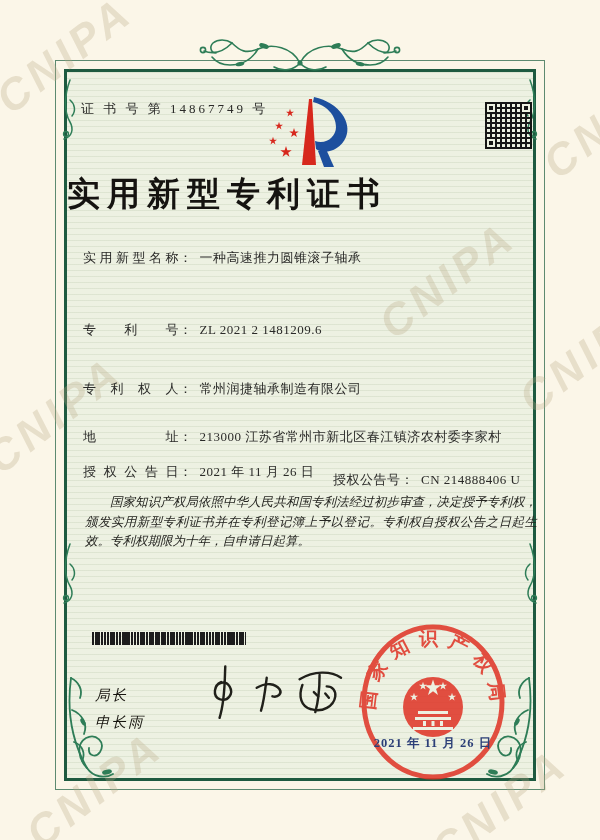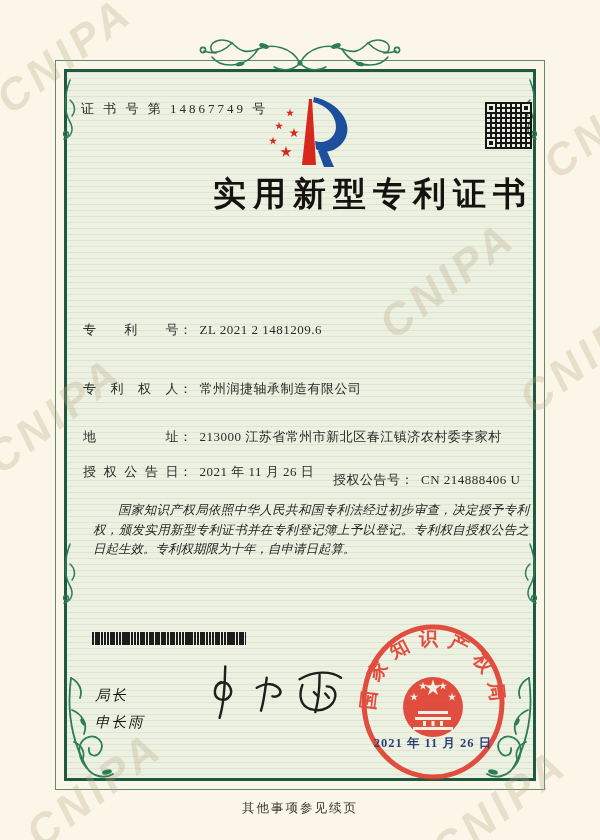--- a/index.html
+++ b/index.html
@@ -16,29 +16,29 @@
          border:3px solid #1e5a40;background:#edf1e2;
          background-image:repeating-linear-gradient(180deg,rgba(140,165,125,.16) 0 1px,rgba(0,0,0,0) 1px 6px);}
   .cert-no{position:absolute;left:14px;top:28px;font-size:13px;letter-spacing:3px;color:#2a2a28;z-index:2;}
   .logo{position:absolute;left:185px;top:17px;z-index:2;}
   .qr{position:absolute;left:418px;top:30px;width:47px;height:47px;z-index:2;
       background:repeating-linear-gradient(0deg,#161616 0 2px,rgba(0,0,0,0) 2px 5px),
                  repeating-linear-gradient(90deg,#161616 0 2px,rgba(0,0,0,0) 2px 5px);}
   .qr .f{position:absolute;width:12px;height:12px;border:2px solid #161616;background:#edf1e2;box-sizing:border-box;}
   .qr .f::after{content:"";position:absolute;left:2px;top:2px;width:4px;height:4px;background:#161616;}
   .qr .f.tl{left:0;top:0}.qr .f.tr{right:0;top:0}.qr .f.bl{left:0;bottom:0}
-  .title{position:absolute;left:0;top:100px;width:100%;text-align:right;font-size:33px;
+  .title{position:absolute;left:0;top:100px;width:100%;text-align:left;font-size:33px;
          font-weight:700;letter-spacing:7px;color:#151310;z-index:2;}
   .frow{position:absolute;left:16px;font-size:13px;color:#2a2a28;letter-spacing:.5px;white-space:nowrap;z-index:2;}
   .flabel{display:inline-block;width:96px;text-align:justify;text-align-last:justify;}
   .fvalue{margin-left:7px;}
   .grant2{position:absolute;left:250px;top:8px;}
   .bodytext{position:absolute;left:18px;top:421px;width:452px;font-size:12.5px;line-height:19.5px;
             font-style:italic;color:#242420;text-align:justify;z-index:2;}
-  .bodytext p{margin:8px;text-indent:2em;}
+  .bodytext p{margin:0;text-indent:2em;}
   .barcode{position:absolute;left:25px;top:560px;width:154px;height:13px;z-index:2;
       background:repeating-linear-gradient(90deg,#1c1c1c 0 2px,rgba(0,0,0,0) 2px 3px),
                  repeating-linear-gradient(90deg,#1c1c1c 0 1px,rgba(0,0,0,0) 1px 5px),
                  repeating-linear-gradient(90deg,rgba(0,0,0,0) 0 6px,#1c1c1c 6px 8px,rgba(0,0,0,0) 8px 13px);}
   .officer{position:absolute;left:28px;top:610px;z-index:2;
            font-family:"Liberation Sans","DejaVu Sans",sans-serif;
            font-size:14.5px;color:#17150f;letter-spacing:2px;line-height:27px;font-style:italic;}
   .sig{position:absolute;left:134px;top:588px;z-index:2;}
   .seal{position:absolute;left:290px;top:549px;z-index:2;}
   .sealdate{position:absolute;left:290px;top:663px;width:152px;text-align:center;font-size:12.5px;
@@ -141,20 +141,23 @@
       </svg>
 
       <div class="qr">
         <div class="f tl"></div>
         <div class="f tr"></div>
         <div class="f bl"></div>
       </div>
 
       <div class="title">实用新型专利证书</div>
 
+      <div class="frow" style="top:177px">
+        <span class="flabel">实用新型名称</span><span>：</span><span class="fvalue">一种高速推力圆锥滚子轴承</span>
+      </div>
       <div class="frow" style="top:249px">
         <span class="flabel">专利号</span><span>：</span><span class="fvalue">ZL 2021 2 1481209.6</span>
       </div>
       <div class="frow" style="top:308px">
         <span class="flabel">专利权人</span><span>：</span><span class="fvalue">常州润捷轴承制造有限公司</span>
       </div>
       <div class="frow" style="top:356px">
         <span class="flabel">地址</span><span>：</span><span class="fvalue">213000 江苏省常州市新北区春江镇济农村委李家村</span>
       </div>
       <div class="frow" style="top:391px">
@@ -204,14 +207,13 @@
         <rect x="66" y="100" width="3" height="5" fill="#edf1e2"></rect>
         <rect x="74.5" y="100" width="3" height="5" fill="#edf1e2"></rect>
         <rect x="83" y="100" width="3" height="5" fill="#edf1e2"></rect>
         <rect x="56" y="106" width="40" height="3" fill="#edf1e2"></rect>
       </svg>
       <div class="sealdate">2021 年 11 月 26 日</div>
 
     </div>
   </div>
 
-  <div class="footnote">其他事项参见续页</div>
 </div>
 
 </body></html>

